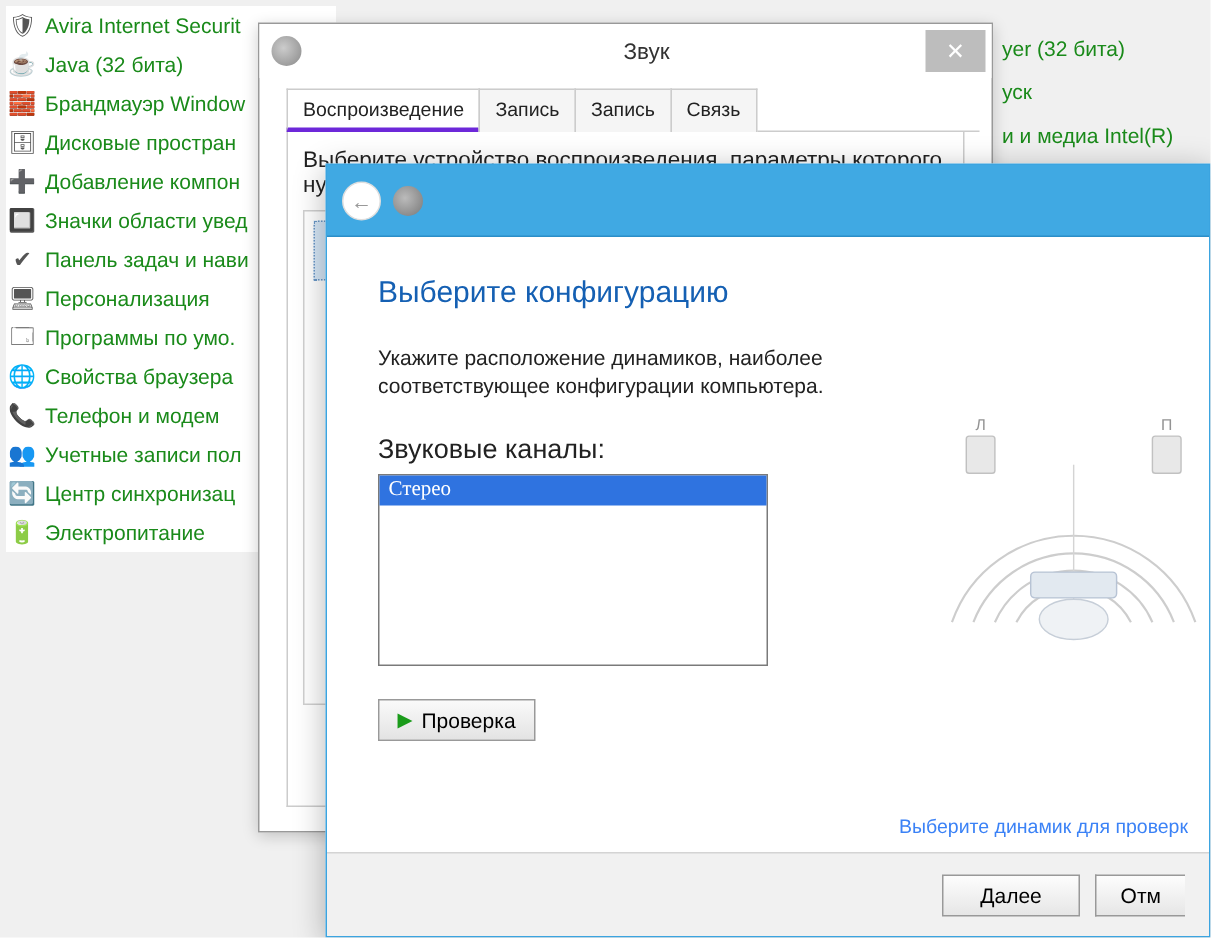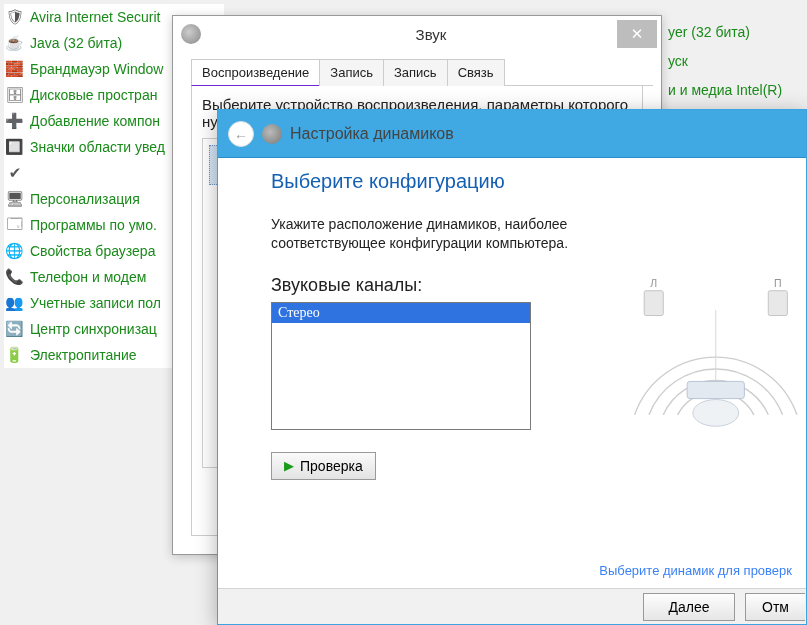--- a/index.html
+++ b/index.html
@@ -95,21 +95,21 @@
     border: 1px solid #ccc;
     border-bottom: none;
     background: #f5f5f5;
     font-size: 13px;
     color: #222;
     cursor: pointer;
     position: relative;
     top: 1px;
     margin-right: -1px;
   }
-  .tab.active { background: #fff; border-bottom: 1px solid #6d28d9; }
+  .tab.active { background: #fff; border-bottom: 3px solid #6d28d9; }
   .sound-body {
     border: 1px solid #ccc;
     border-top: none;
     margin: 0 18px 12px 18px;
     padding: 10px;
     height: 450px;
   }
   .sound-instr {
     font-size: 15px;
     color: #222;
@@ -164,24 +164,23 @@
     width: 20px; height: 20px;
     background: radial-gradient(circle at 40% 40%, #bbb, #777);
     border-radius: 50%;
   }
   .wizard-title {
     font-size: 16px;
     color: #444;
   }
   .wizard-body {
     flex: 1;
-    padding: 12px 34px 10px 34px;
+    padding: 26px 34px 10px 34px;
     position: relative;
     overflow: hidden;
-    margin-left: 19px;
   }
   .wizard-heading {
     color: #1560b3;
     font-size: 20px;
     margin-bottom: 22px;
   }
   .wizard-text { font-size: 14px; color: #222; line-height: 1.35; }
   .wizard-sublabel { font-size: 18px; color: #222; margin-top: 22px; margin-bottom: 6px; }
   .channel-list {
     width: 260px; height: 128px;
@@ -216,27 +215,27 @@
 
   
   .illus {
     position: absolute;
     right: -10px; top: 100px;
     width: 210px; height: 180px;
     opacity: .9;
   }
 
   .wizard-footer {
-    height: 36px;
+    height: 56px;
     border-top: 1px solid #d4d4d4;
     background: #f1f1f1;
     display: flex;
     align-items: center;
     justify-content: flex-end;
-    padding-right: 1px;
+    padding-right: 16px;
     gap: 10px;
   }
   .wizard-footer button {
     height: 28px;
     min-width: 92px;
     padding: 0 16px;
     border: 1px solid #999;
     background: linear-gradient(#fdfdfd,#e6e6e6);
     font-size: 14px;
     cursor: pointer;
@@ -270,20 +269,21 @@
     <div class="cp-item">
       <span class="cp-icon">➕</span>
       <span>Добавление компон</span>
     </div>
     <div class="cp-item">
       <span class="cp-icon">🔲</span>
       <span>Значки области увед</span>
     </div>
     <div class="cp-item">
       <span class="cp-icon">✔</span>
+      <span>Панель задач и нави</span>
     </div>
     <div class="cp-item">
       <span class="cp-icon">🖥</span>
       <span>Персонализация</span>
     </div>
     <div class="cp-item">
       <span class="cp-icon">🗔</span>
       <span>Программы по умо.</span>
     </div>
     <div class="cp-item">
@@ -334,21 +334,20 @@
     </div>
   </div>
 </div>
 
 <div class="wizard">
   <div class="wizard-titlebar">
     <div class="wizard-back">
       <span>←</span>
     </div>
     <div class="wizard-appicon"></div>
-    <div class="wizard-title">Настройка динамиков</div>
   </div>
 
   <div class="wizard-body">
     <div class="wizard-heading">Выберите конфигурацию</div>
     <div class="wizard-text">Укажите расположение динамиков, наиболее</div>
     <div class="wizard-text">соответствующее конфигурации компьютера.</div>
     <div class="wizard-sublabel">Звуковые каналы:</div>
     <div class="channel-list">
       <div class="channel-item">Стерео</div>
     </div>

